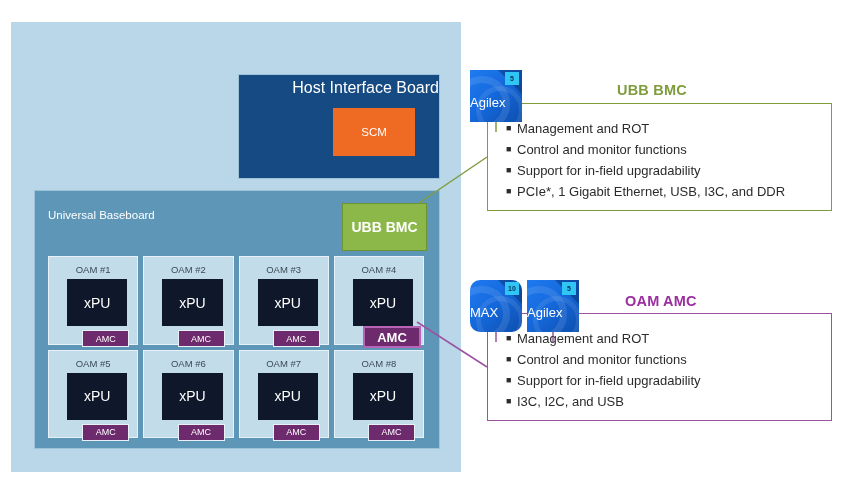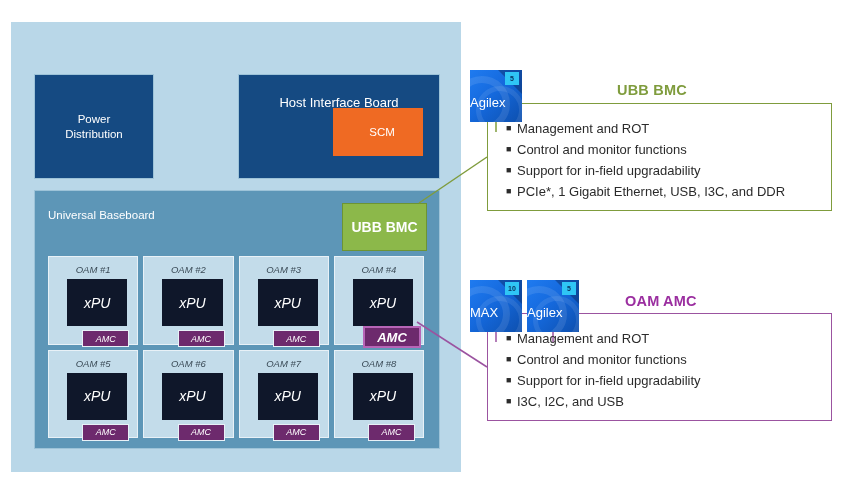--- a/index.html
+++ b/index.html
@@ -66,39 +66,38 @@
     top: 52px;
     width: 202px;
     height: 105px;
     background: #154a82;
     border: 1px solid #9dc3d8;
     box-sizing: border-box;
   }
   #hib-title {
     position: absolute;
     left: 0;
-    top: 20px;
+    top: 4px;
     width: 100%;
-    text-align: center;
-    color: #ffffff;
-    font-size: 13px;
+    text-align: right;
+    color: #ffffff;
+    font-size: 16px;
   }
   #scm-block {
     position: absolute;
     left: 94px;
     top: 33px;
     width: 82px;
     height: 48px;
     background: #ef6a23;
     color: #ffffff;
     font-size: 11.5px;
     display: flex;
     align-items: center;
     justify-content: center;
-    padding-left: 8px;
   }
 
   #universal-baseboard {
     position: absolute;
     left: 23px;
     top: 168px;
     width: 406px;
     height: 259px;
     background: #5d96b7;
     border: 1px solid #9dc3d8;
@@ -131,21 +130,20 @@
   #oam-grid {
     position: absolute;
     left: 13px;
     top: 65px;
     width: 376px;
     height: 182px;
     display: grid;
     grid-template-columns: repeat(4, 1fr);
     grid-template-rows: repeat(2, 1fr);
     gap: 5px;
-    font-style: italic;
   }
   .oam-card {
     background: #c3dcea;
     border: 1px solid #e8f1f7;
     position: relative;
     box-sizing: border-box;
   }
   .oam-label {
     position: absolute;
     left: 0;
@@ -313,35 +311,29 @@
   }
   .chip-logo .chip-name {
     position: absolute;
     left: 0;
     bottom: 12px;
     width: 100%;
     color: #ffffff;
     font-size: 13px;
   }
   #logo-agilex-ubb { left: 470px; top: 70px; }
-  #logo-max-oam   { left: 470px; top: 280px; }
+  #logo-max-oam   { left: 470px; top: 280px; border-radius: 10px; }
   #logo-agilex-oam{ left: 527px; top: 280px; }
 </style>
 </head>
 <body>
 
 <div id="board-panel">
 
 
-  <div id="power-distribution">
-    <span>
-      <span>Power</span><br>
-      <span>Distribution</span>
-    </span>
-  </div>
 
   <div id="host-interface-board">
     <div id="hib-title">Host Interface Board</div>
     <div id="scm-block">
       <span>SCM</span>
     </div>
   </div>
 
   <div id="universal-baseboard">
     <div id="ubb-title">Universal Baseboard</div>

